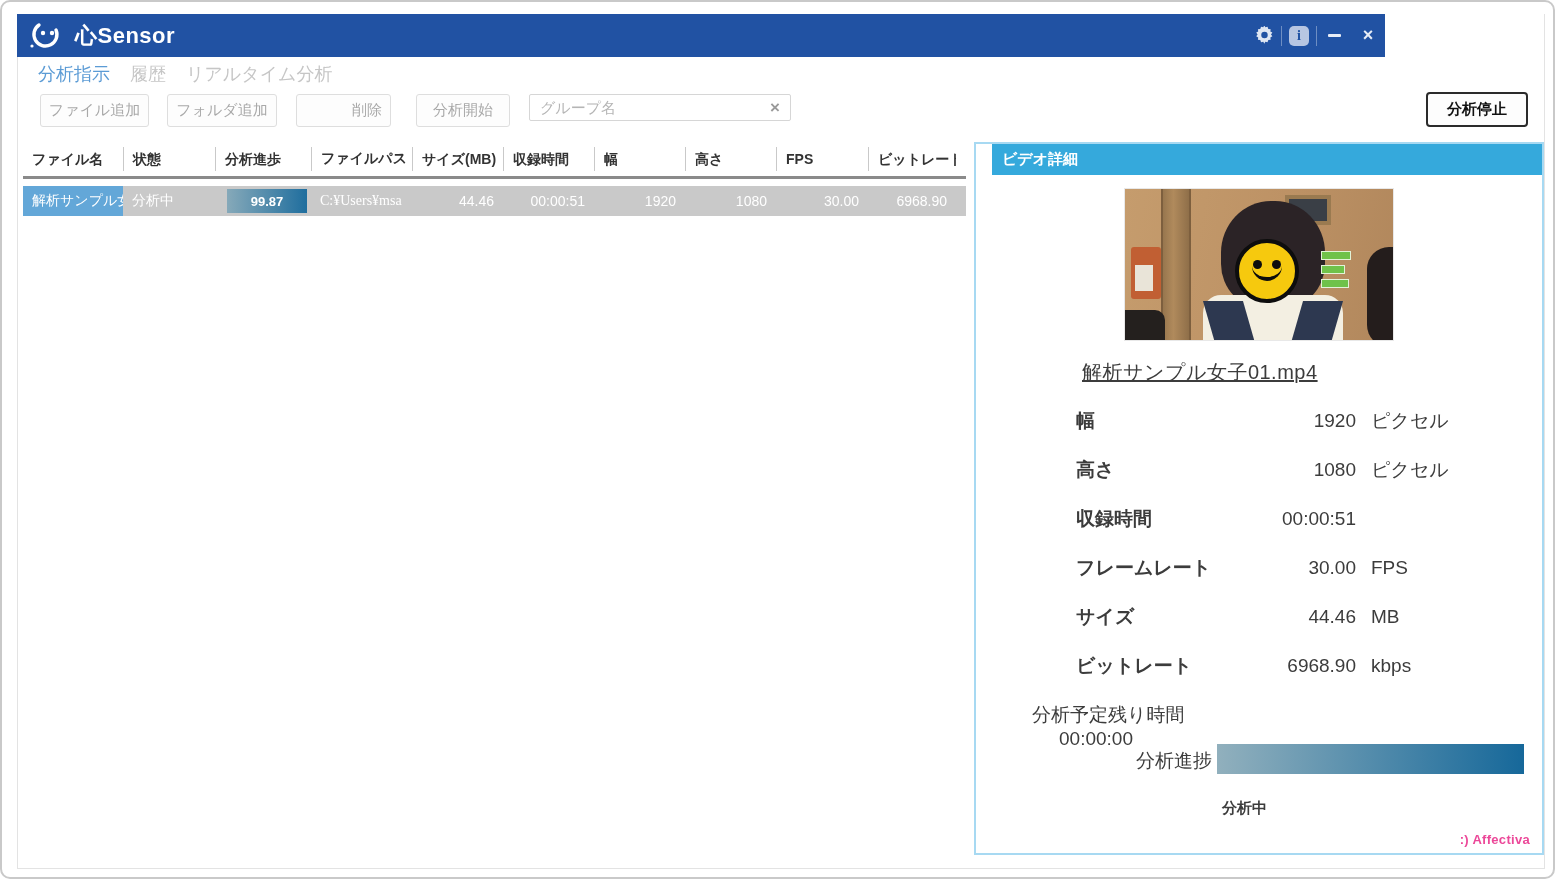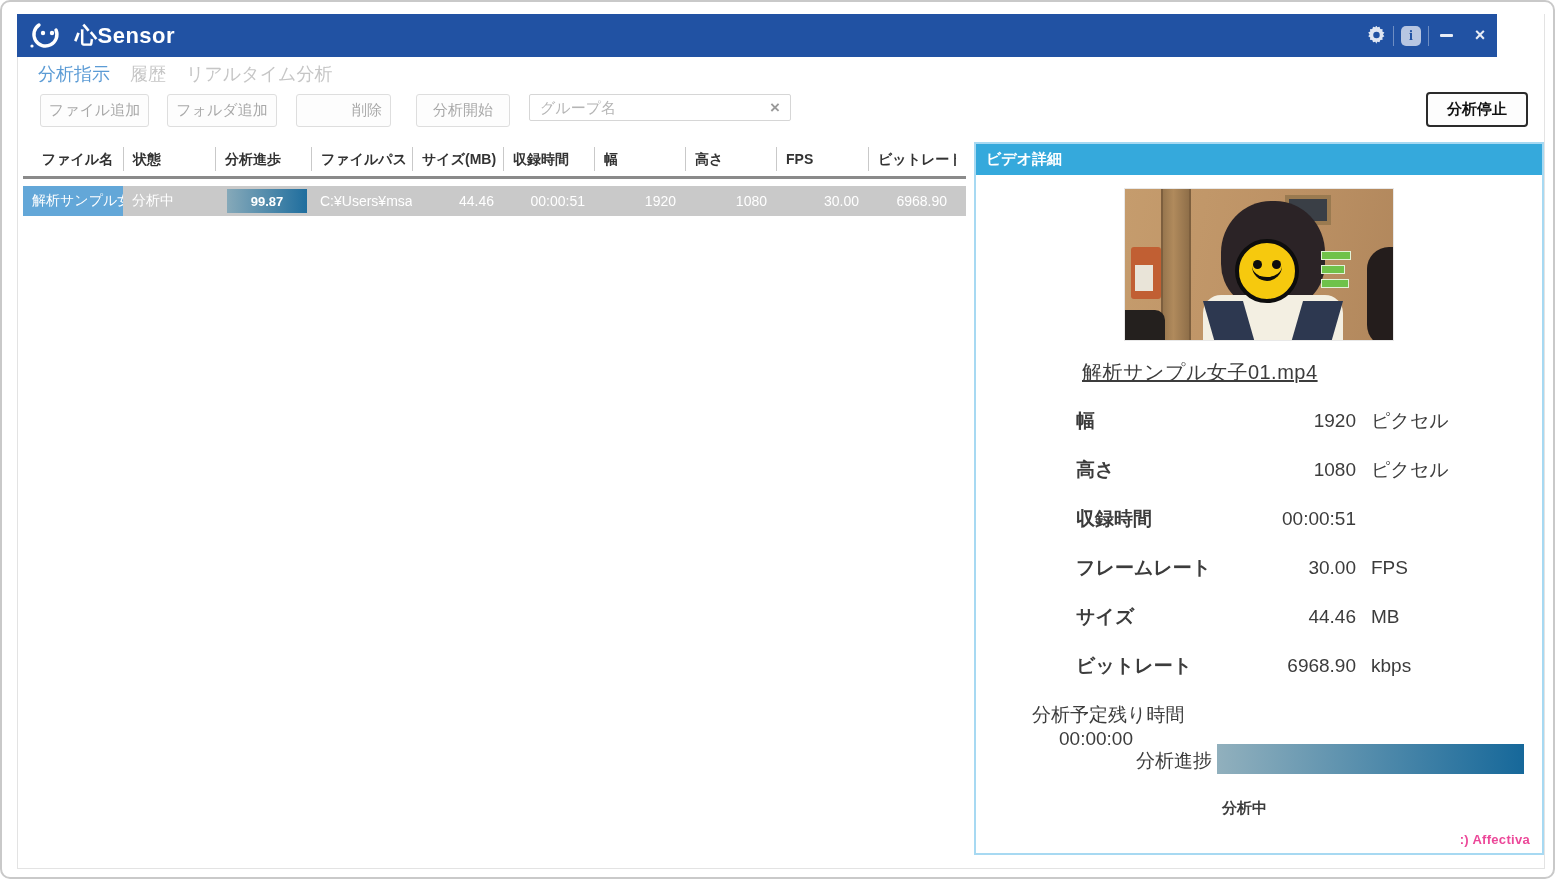--- a/index.html
+++ b/index.html
@@ -17,21 +17,21 @@
     border-radius:10px;
   }
   .window {
     position:absolute; left:15px; top:12px; width:1528px; height:855px;
     background:#fff;
     border:1px solid #e3e3e3;
     border-top:none;
   }
   
   .titlebar {
-    position:absolute; left:-1px; top:0; width:1480px; height:43px;
+    position:absolute; left:-1px; top:0; width:1368px; height:43px;
     background:#2152a3;
     display:flex; align-items:center;
     color:#fff;
   }
   .logo { margin-left:12px; width:36px; height:30px; }
   .app-title { font-size:22px; font-weight:bold; margin-left:10px; letter-spacing:0.5px; }
   .title-right { margin-left:auto; display:flex; align-items:center; height:100%; }
   .tb-btn {
     width:34px; height:100%; display:flex; align-items:center; justify-content:center;
     color:#e8edf6; cursor:default; font-size:17px;
@@ -87,46 +87,46 @@
   .t-head {
     display:flex; height:37px; align-items:center;
     border-bottom:3px solid #8a8a8a;
   }
   .t-head .cell {
     font-size:14px; font-weight:bold; color:#333;
     padding-left:9px; height:24px; line-height:24px;
     border-left:1px solid #c9c9c9;
     overflow:hidden; white-space:nowrap;
   }
-  .t-head .cell:first-child { border-left:none;text-align:center; }
+  .t-head .cell:first-child { border-left:none; }
   .t-row {
     display:flex; height:30px; align-items:stretch;
     background:#c9c9c9; margin-top:7px; color:#fff; font-size:14px;
   }
   .t-row .cell {
     display:flex; align-items:center; padding:0 9px;
     overflow:hidden; white-space:nowrap;
   }
-  .c1{width:100px;} .c2{width:92px;} .c3{width:96px;} .c4{width:101px;}
+  .c1{width:100px;} .c2{width:92px;} .c3{width:96px;} .c4{width:101px;font-family:Liberation Serif, serif;}
   .c5{width:91px;} .c6{width:91px;} .c7{width:91px;} .c8{width:91px;}
   .c9{width:92px;} .c10{width:88px;}
   .cell.num { justify-content:flex-end; }
   .cell-file { background:#63a7d8; }
   .cell-progress { padding:3px 4px 3px 12px !important; }
   .mini-track { position:relative; width:100%; height:100%; background:#b9bec2; }
   .mini-fill {
     position:absolute; left:0; top:0; height:100%;
     background:linear-gradient(90deg,#86a9b9,#1f6e9e);
     display:flex; align-items:center; justify-content:center;
   }
   .mini-label { position:absolute; inset:0; display:flex; align-items:center; justify-content:center; font-size:13px; font-weight:bold; color:#fff; }
   
   .detail-panel {
     position:absolute; left:956px; top:128px; width:570px; height:713px;
-    background:#fff; border:2px solid #a7d9f2;
+    background:#fff; border:2px solid #a7d9f2;padding-left:16px;
   }
   .panel-header {
     height:31px; background:#35a9dc; color:#fff;
     font-size:15px; font-weight:bold;
     display:flex; align-items:center; padding-left:10px;
   }
   
   .thumb {
     position:absolute; left:148px; top:44px; width:270px; height:153px;
     background:linear-gradient(100deg,#c59c6d 0%,#bd9265 55%,#b1875c 100%);

